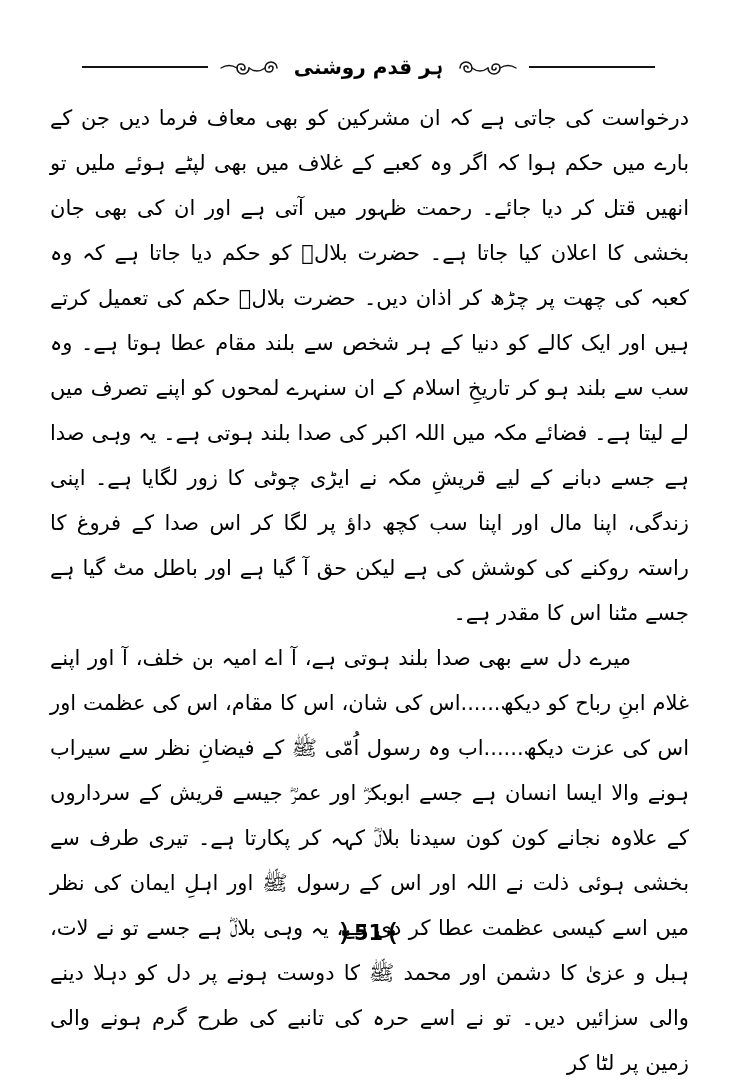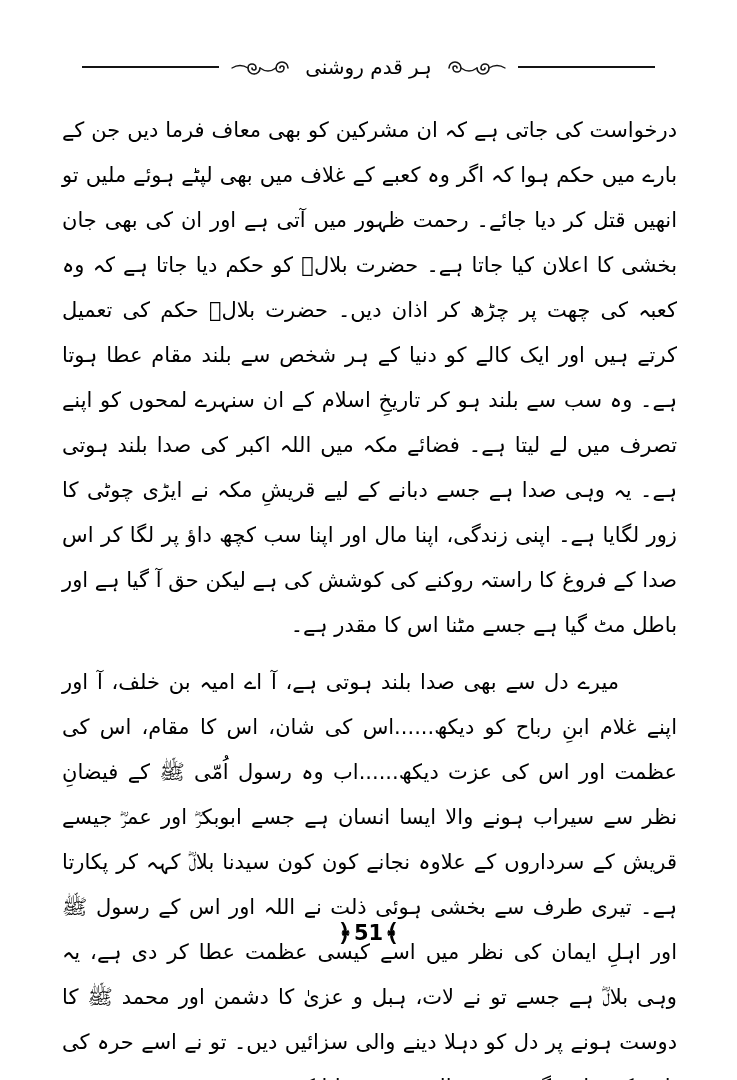--- a/index.html
+++ b/index.html
@@ -28,41 +28,41 @@
     gap: 10px;
     direction: rtl;
   }
   .header-rule {
     flex: 1 1 auto;
     border-top: 2px solid #141414;
     height: 0;
   }
   .chapter-title {
     font-size: 20px;
-    font-weight: normal;
+    font-weight: bold;
     white-space: nowrap;
     padding: 0 4px;
     line-height: 1;
   }
   .orn { display: block; }
   .orn.flip { transform: scaleX(-1); }
 
   
   .body-text {
     position: absolute;
     top: 96px;
     right: 48px;
     left: 50px;
     direction: rtl;
     text-align: justify;
     font-size: 21px;
     line-height: 45px;
     letter-spacing: 0;
   }
-  .body-text p { margin: 12px; }
+  .body-text p { margin: 0; }
   .body-text p.indented { text-indent: 58px; }
 
   
   .page-footer {
     position: absolute;
     top: 921px;
     left: 0;
     right: 0;
     text-align: center;
     direction: rtl;

